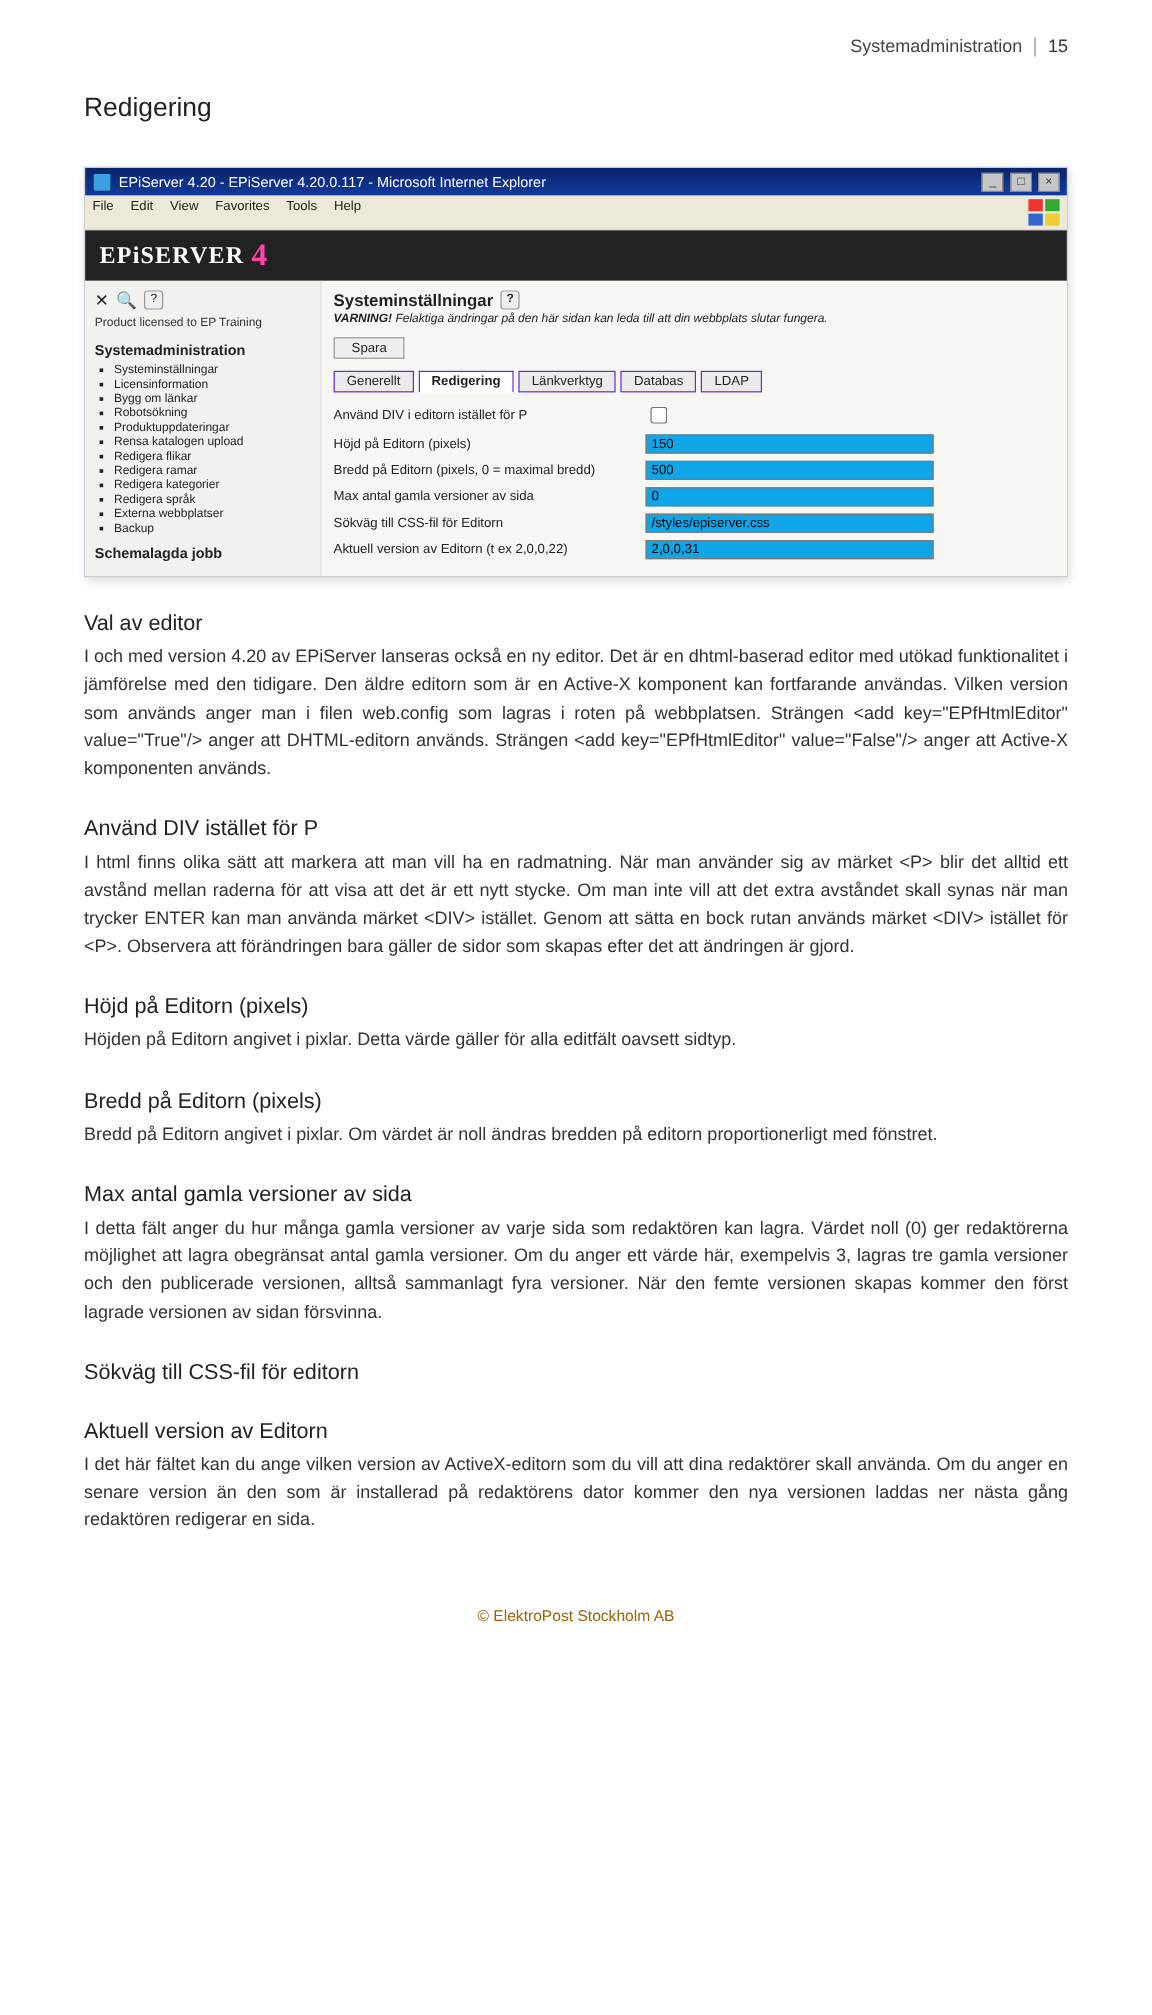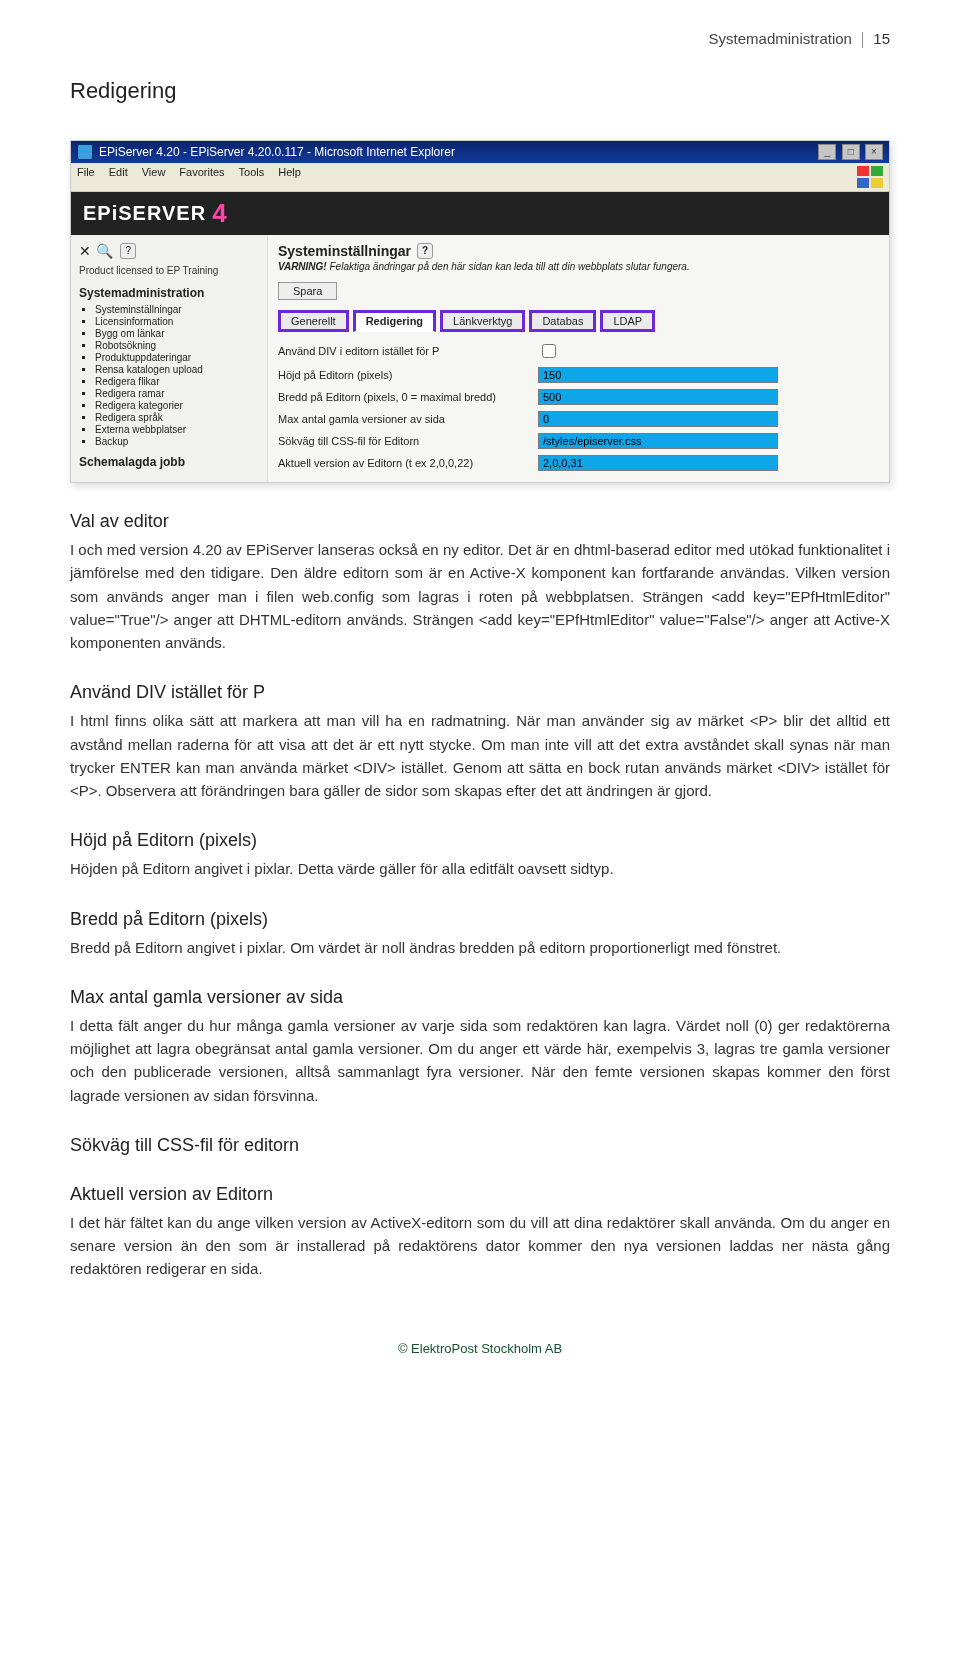--- a/index.html
+++ b/index.html
@@ -39,21 +39,21 @@
   p.body {
     font-size: 15px;
     line-height: 1.55;
     color: #333;
     margin: 0 0 6px 0;
     text-align: justify;
   }
   .footer {
     text-align: center;
     font-size: 13px;
-    color: #14532d;
+    color: #a16207;
     margin-top: 60px;
   }
 
   
   .shot {
     border: 1px solid #ccc;
     background: #f3f3ef;
     font-family: Tahoma, Verdana, sans-serif;
     font-size: 11px;
     color: #222;
@@ -68,21 +68,21 @@
   .shot .titlebar .wbtns span{
     display:inline-block; width:16px; height:14px; background:#c6c6c6; border:1px solid #888; margin-left:2px; text-align:center; font-size:10px; color:#333; line-height:14px;
   }
   .shot .menubar {
     background:#ece9d8; padding:3px 6px; border-bottom:1px solid #ccc;
     display:flex; gap:14px;
   }
   .shot .layout { display:flex; }
   .shot .banner {
     background:#222; color:#fff; padding:6px 12px; font-size:18px;
-    font-family: Liberation Sans, sans-serif; font-weight:bold; letter-spacing:1px;
+    font-family: Liberation Serif, serif; font-weight:bold; letter-spacing:1px;
     display:flex; align-items:center; gap:6px;
   }
   .shot .banner .logo { font-size:20px; }
   .shot .banner .four { color:#f4a; font-size:26px; font-weight:bold; }
   .shot .winflag {
     width:26px; height:22px; background:
       linear-gradient(45deg,#e33,#e33) 0 0/12px 10px no-repeat,
       linear-gradient(#3a3,#3a3) 14px 0/12px 10px no-repeat,
       linear-gradient(#36c,#36c) 0 12px/12px 10px no-repeat,
       linear-gradient(#ec3,#ec3) 14px 12px/12px 10px no-repeat;
@@ -94,21 +94,21 @@
   .shot .left .lic { font-size:10px; margin:4px 0 10px 0; color:#333; }
   .shot .left .sect { font-weight:bold; font-size:12px; margin:8px 0 4px 0; }
   .shot .left ul { margin:0; padding-left:16px; font-size:10px; color:#222; }
   .shot .left ul li { list-style: square; margin:1px 0; }
   .shot .right { flex:1; background:#f6f6f3; padding:8px 10px; }
   .shot .right .rtitle { font-weight:bold; font-size:14px; margin-bottom:2px; display:flex; align-items:center; gap:6px;}
   .shot .right .warn { font-style:italic; font-size:10px; margin:2px 0 10px 0; }
   .shot .right .spara { display:inline-block; border:1px solid #999; background:#eee; padding:2px 14px; font-size:11px; margin-bottom:10px; }
   .shot .right .tabs { display:flex; gap:4px; margin-bottom:6px; }
   .shot .right .tabs span {
-    border:3px solid #6d28d9; background:#eaeaea; padding:2px 10px; font-size:11px;
+    border:1px solid #6d28d9; background:#eaeaea; padding:2px 10px; font-size:11px;
   }
   .shot .right .tabs span.active { background:#fff; border-bottom:1px solid #fff; font-weight:bold; }
   .shot .right .row { display:flex; align-items:center; padding:3px 0; }
   .shot .right .row .lbl { width:260px; font-size:11px; }
   .shot .right .row input[type=text]{
     width:230px; font-size:11px; padding:1px 4px; border:1px solid #7a7a7a; background:#0ea5e9;
   }
   .shot .right .row input[type=checkbox]{ width:14px; height:14px; }
   .shot .help { display:inline-block; border:1px solid #999; border-radius:3px;
     font-size:10px; width:14px; height:14px; text-align:center; line-height:14px; background:#eee;}

